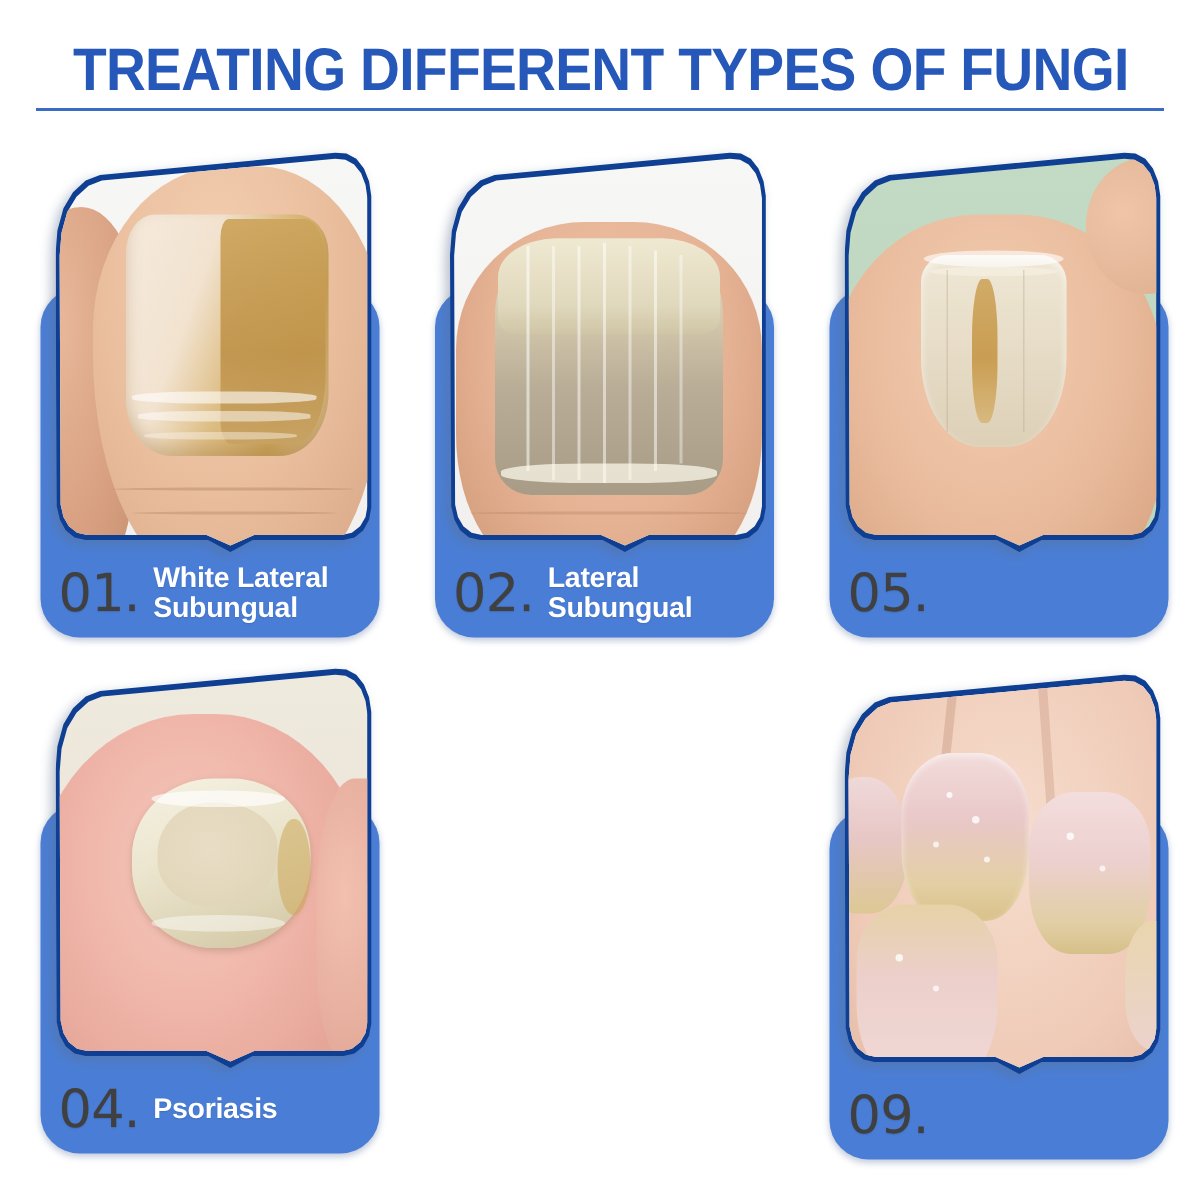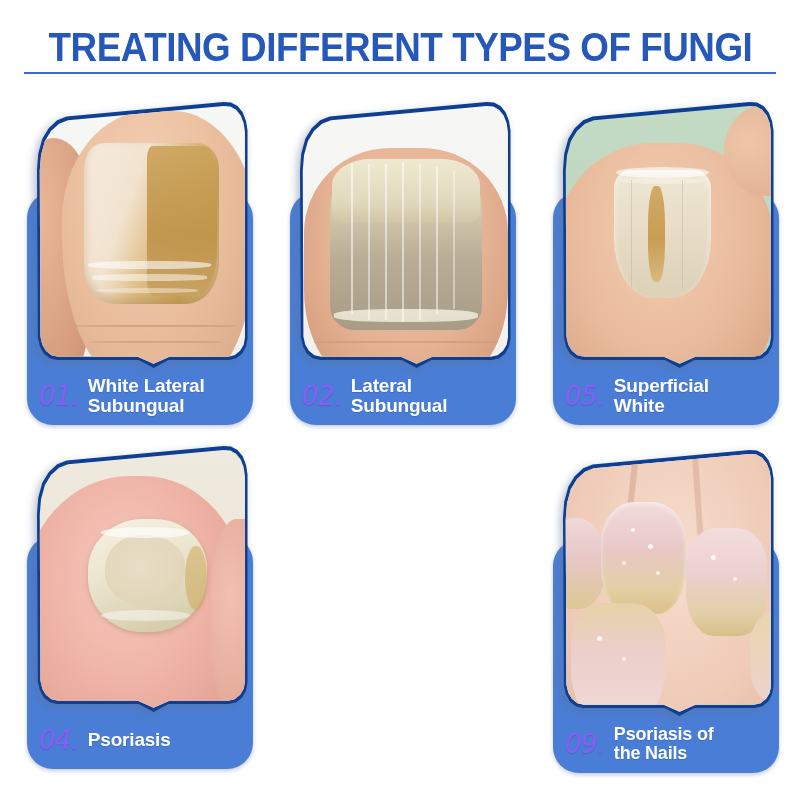--- a/index.html
+++ b/index.html
@@ -125,24 +125,23 @@
     left: 14px;
     top: 268px;
     width: 206px;
     height: 56px;
     display: flex;
     align-items: center;
     gap: 9px;
   }
   .num {
     font-family: "DejaVu Sans", sans-serif;
-    font-style: italic;
     font-weight: 400;
-    font-size: 26px;
-    color: #8b5cf6;
+    font-size: 35px;
+    color: #404040;
     letter-spacing: -0.5px;
     line-height: 1;
     white-space: nowrap;
     flex: 0 0 auto;
     text-shadow: 0 1px 1px rgba(30,60,120,0.25);
   }
   .label {
     font-family: "Liberation Sans", sans-serif;
     font-weight: bold;
     font-size: 19px;
@@ -247,24 +246,20 @@
 
         <div class="blob" style="left:25%;top:25%;width:44%;height:4%;border-radius:50%;background:rgba(255,255,255,.6);"></div>
         <div class="blob" style="left:27%;top:29%;width:40%;height:2.5%;border-radius:50%;background:rgba(250,246,236,.45);"></div>
 
         <div class="blob" style="left:32%;top:30%;width:1.5px;height:40%;background:rgba(190,170,140,.4);"></div>
         <div class="blob" style="left:56%;top:30%;width:1.5px;height:40%;background:rgba(190,170,140,.4);"></div>
       </div>
     </div>
     <div class="label-row">
       <span class="num">05.</span>
-      <span class="label">
-        <span>Superficial</span><br>
-        <span>White</span>
-      </span>
     </div>
   </div>
 
   <div class="card c3">
     <div class="card-bg"></div>
     <div class="photo-wrap">
       <div class="photo-clip"></div>
       <div class="photo-inner">
         <div class="scene bg-cream"></div>
 
@@ -319,20 +314,16 @@
 
         <div class="blob" style="left:4%;top:58%;width:44%;height:44%;border-radius:36% 36% 32% 32%/32% 32% 44% 44%;background:linear-gradient(180deg,#e6d2a7 0%,#eccfca 40%,#f0d9d6 100%);"></div>
         <div class="blob" style="left:16%;top:70%;width:5px;height:5px;border-radius:50%;background:rgba(255,255,255,.8);"></div>
         <div class="blob" style="left:28%;top:78%;width:4px;height:4px;border-radius:50%;background:rgba(255,255,255,.7);"></div>
 
         <div class="blob" style="left:88%;top:62%;width:22%;height:32%;border-radius:40%;background:linear-gradient(180deg,#e9d6ae 0%,#ecd2cd 100%);"></div>
       </div>
     </div>
     <div class="label-row">
       <span class="num">09.</span>
-      <span class="label small">
-        <span>Psoriasis of</span><br>
-        <span>the Nails</span>
-      </span>
     </div>
   </div>
 
 </div>
 
 </body></html>

